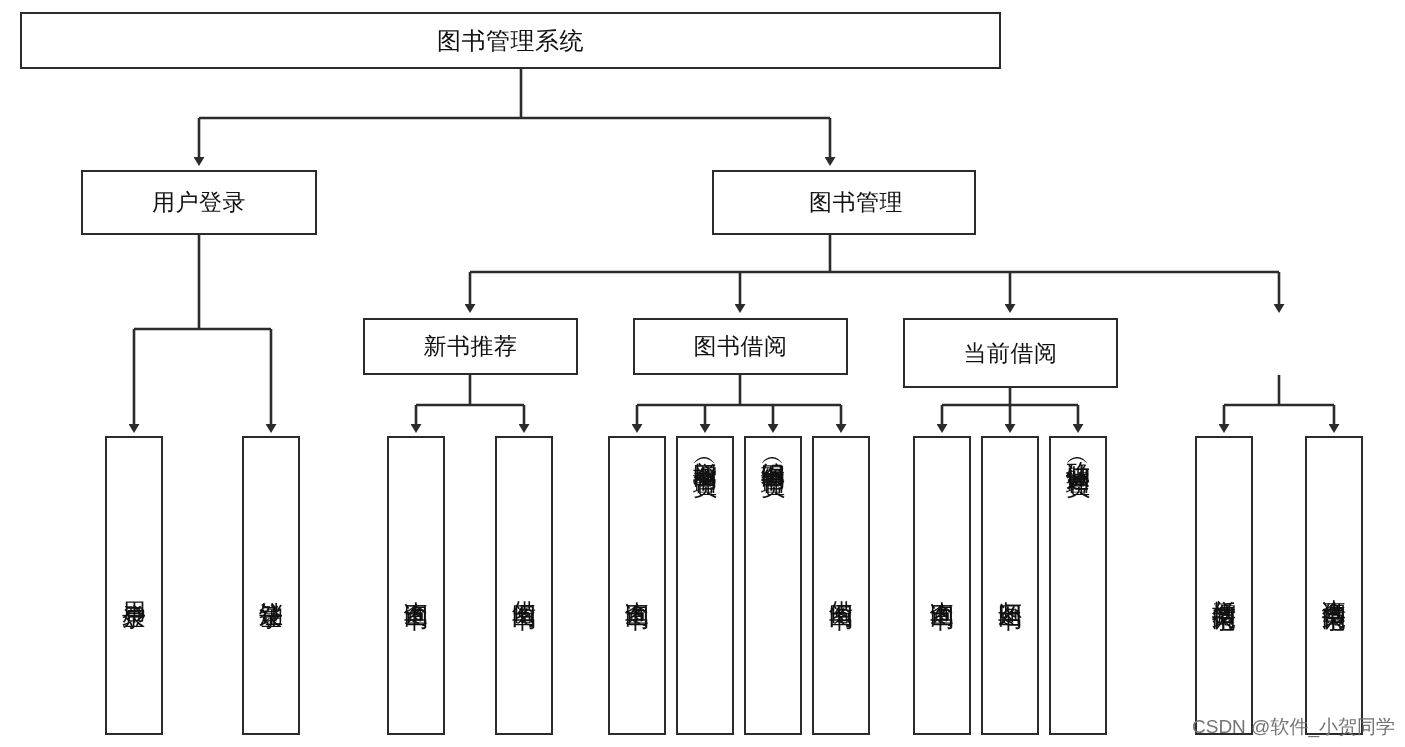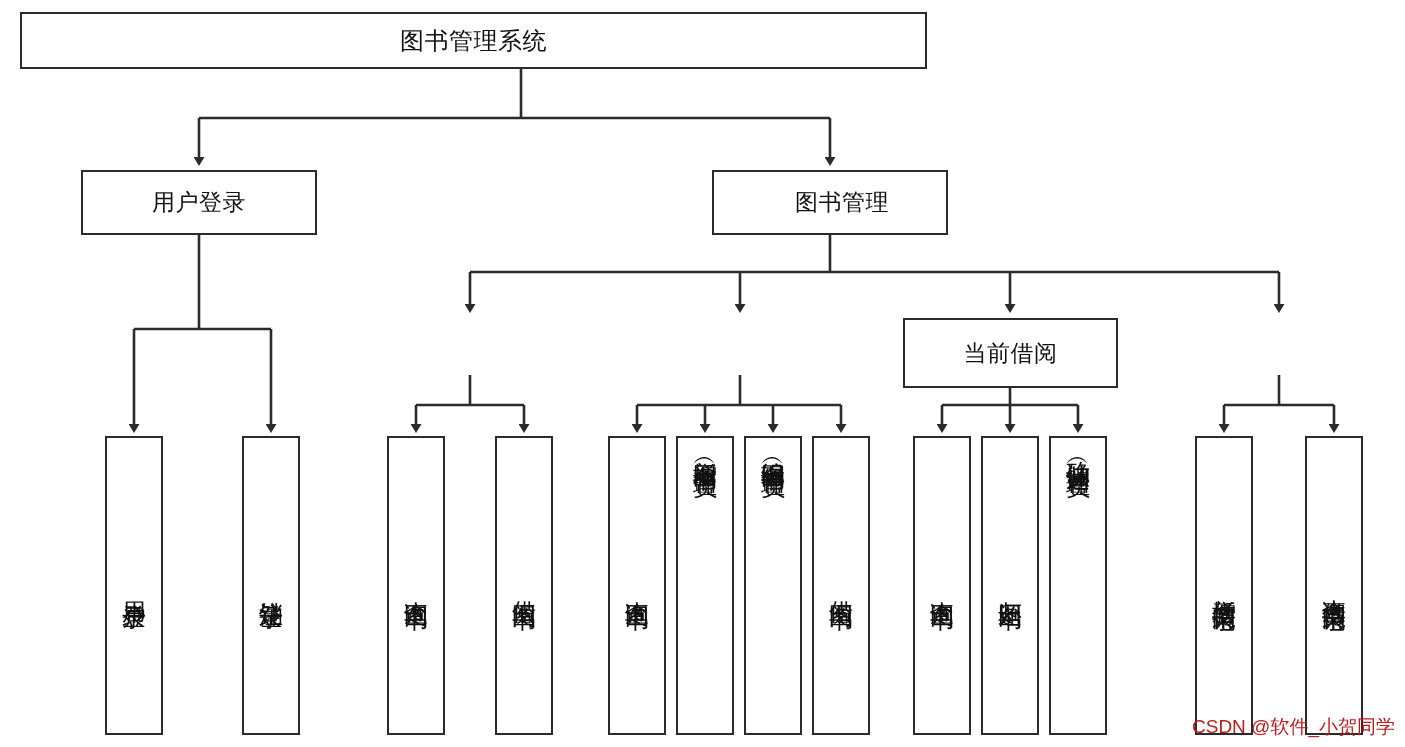--- a/index.html
+++ b/index.html
@@ -71,21 +71,21 @@
     align-items: center;
   }
   .node.v.topalign {
     align-items: flex-start;
   }
   .node.v.topalign .node-label {
     margin-top: 4px;
   }
   .watermark {
     position: absolute;
-    color: #b91c1c;
+    color: #737373;
     font-size: 19px;
     white-space: nowrap;
     user-select: none;
   }
 </style>
 </head>
 <body>
 
 <div id="diagram-root">
 
@@ -132,31 +132,37 @@
       <path d="M1010,405 L1010,425" marker-end="url(#arrow)"></path>
       <path d="M1078,405 L1078,425" marker-end="url(#arrow)"></path>
 
       <path d="M1279,375 L1279,405"></path>
       <path d="M1224,405 L1334,405"></path>
       <path d="M1224,405 L1224,425" marker-end="url(#arrow)"></path>
       <path d="M1334,405 L1334,425" marker-end="url(#arrow)"></path>
     </g>
   </svg>
 
-  <div class="node h root" style="left:20px; top:12px; width:907px; height:57px;">
+  <div class="node h root" style="left:20px; top:12px; width:981px; height:57px;">
     <span class="node-label">图书管理系统</span>
   </div>
 
   <div class="node h" style="left:81px; top:170px; width:236px; height:65px;">
     <span class="node-label">用户登录</span>
   </div>
-  <div class="node h" style="left:712px; top:170px; width:236px; height:65px;padding-left:24px;">
+  <div class="node h" style="left:712px; top:170px; width:264px; height:65px;padding-left:24px;">
     <span class="node-label">图书管理</span>
   </div>
 
+  <div class="node h" style="left:363px; top:318px; width:215px; height:57px;">
+    <span class="node-label">新书推荐</span>
+  </div>
+  <div class="node h" style="left:633px; top:318px; width:215px; height:57px;">
+    <span class="node-label">图书借阅</span>
+  </div>
   <div class="node h" style="left:903px; top:318px; width:215px; height:70px;">
     <span class="node-label">当前借阅</span>
   </div>
 
   <div class="node v centered" style="left:105px; top:436px; width:58px; height:299px;">
     <span class="node-label">用户登录</span>
   </div>
   <div class="node v centered" style="left:242px; top:436px; width:58px; height:299px;">
     <span class="node-label">注销登录</span>
   </div>

